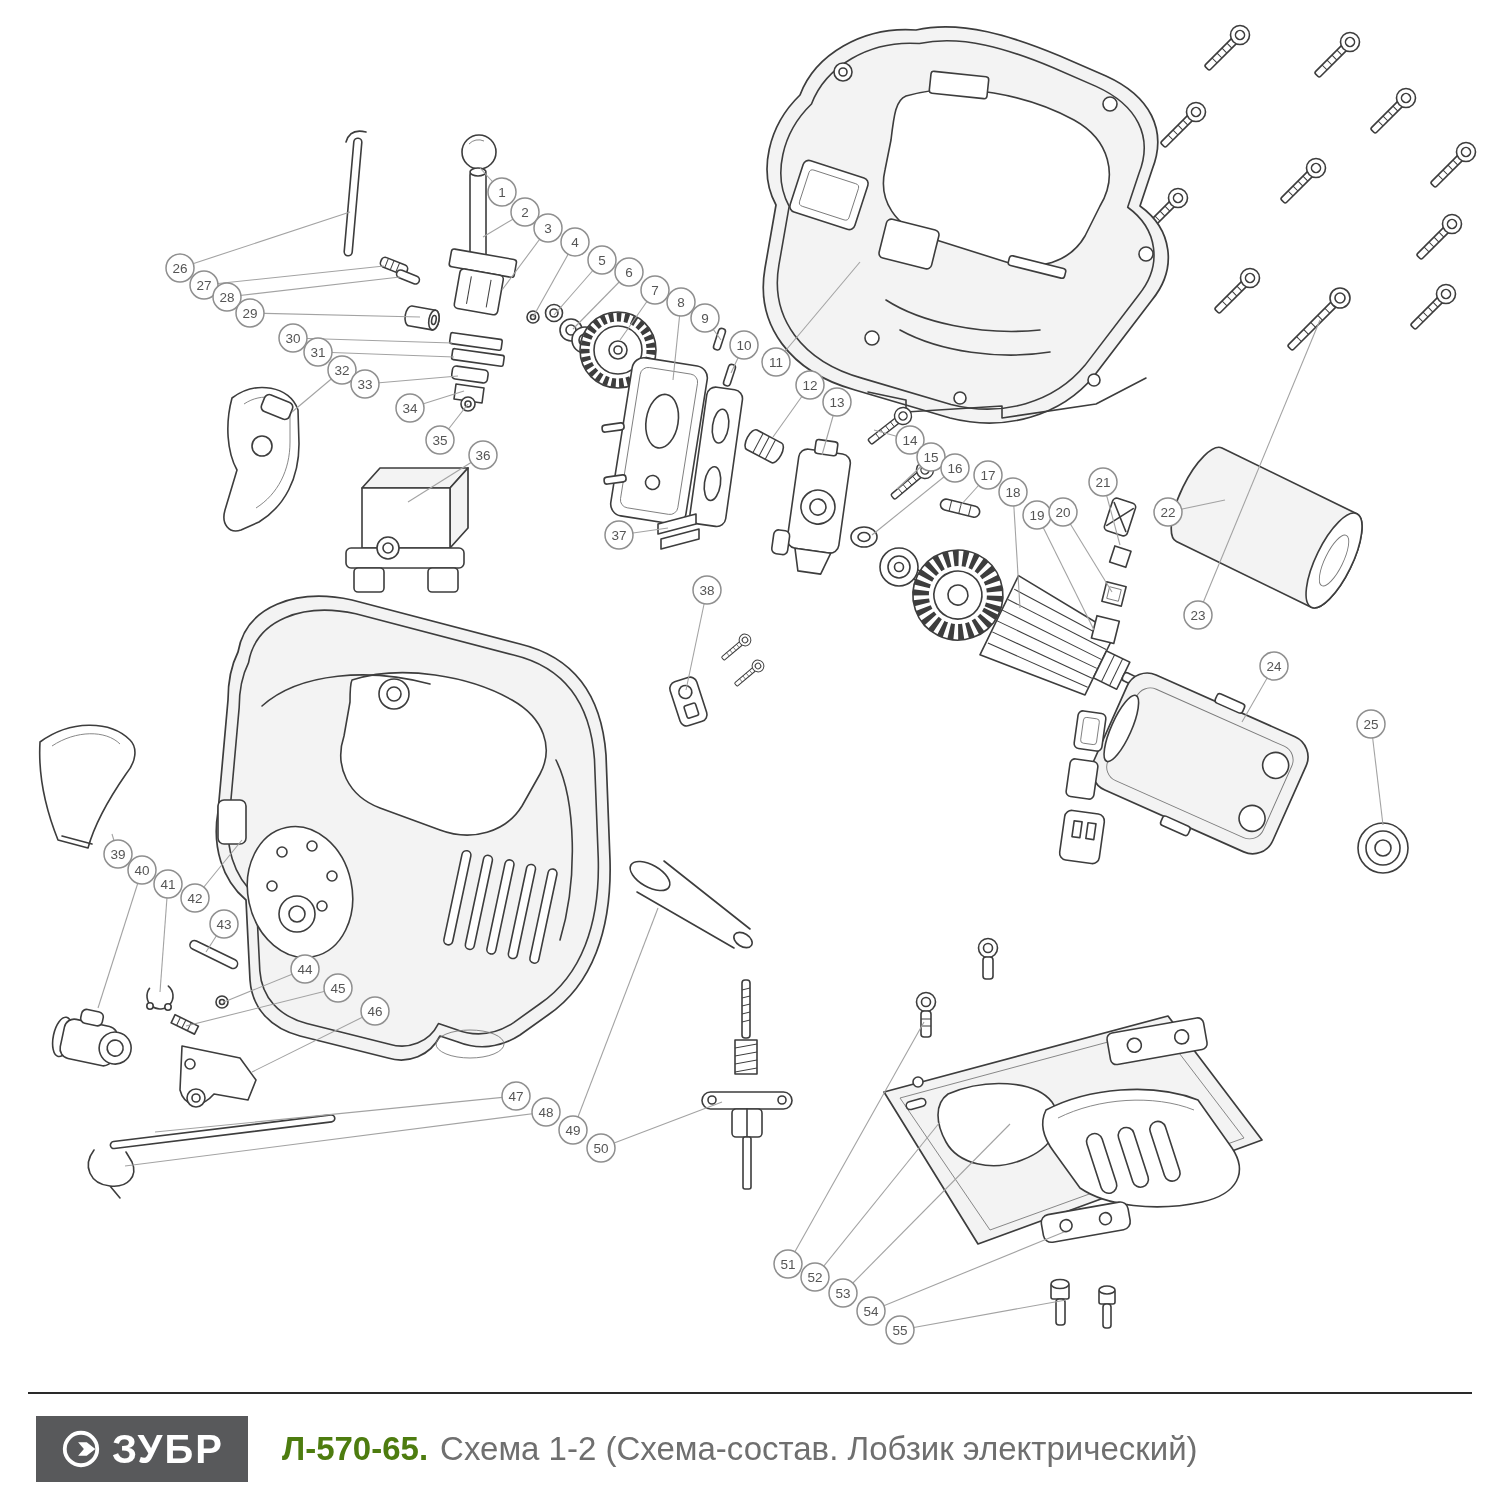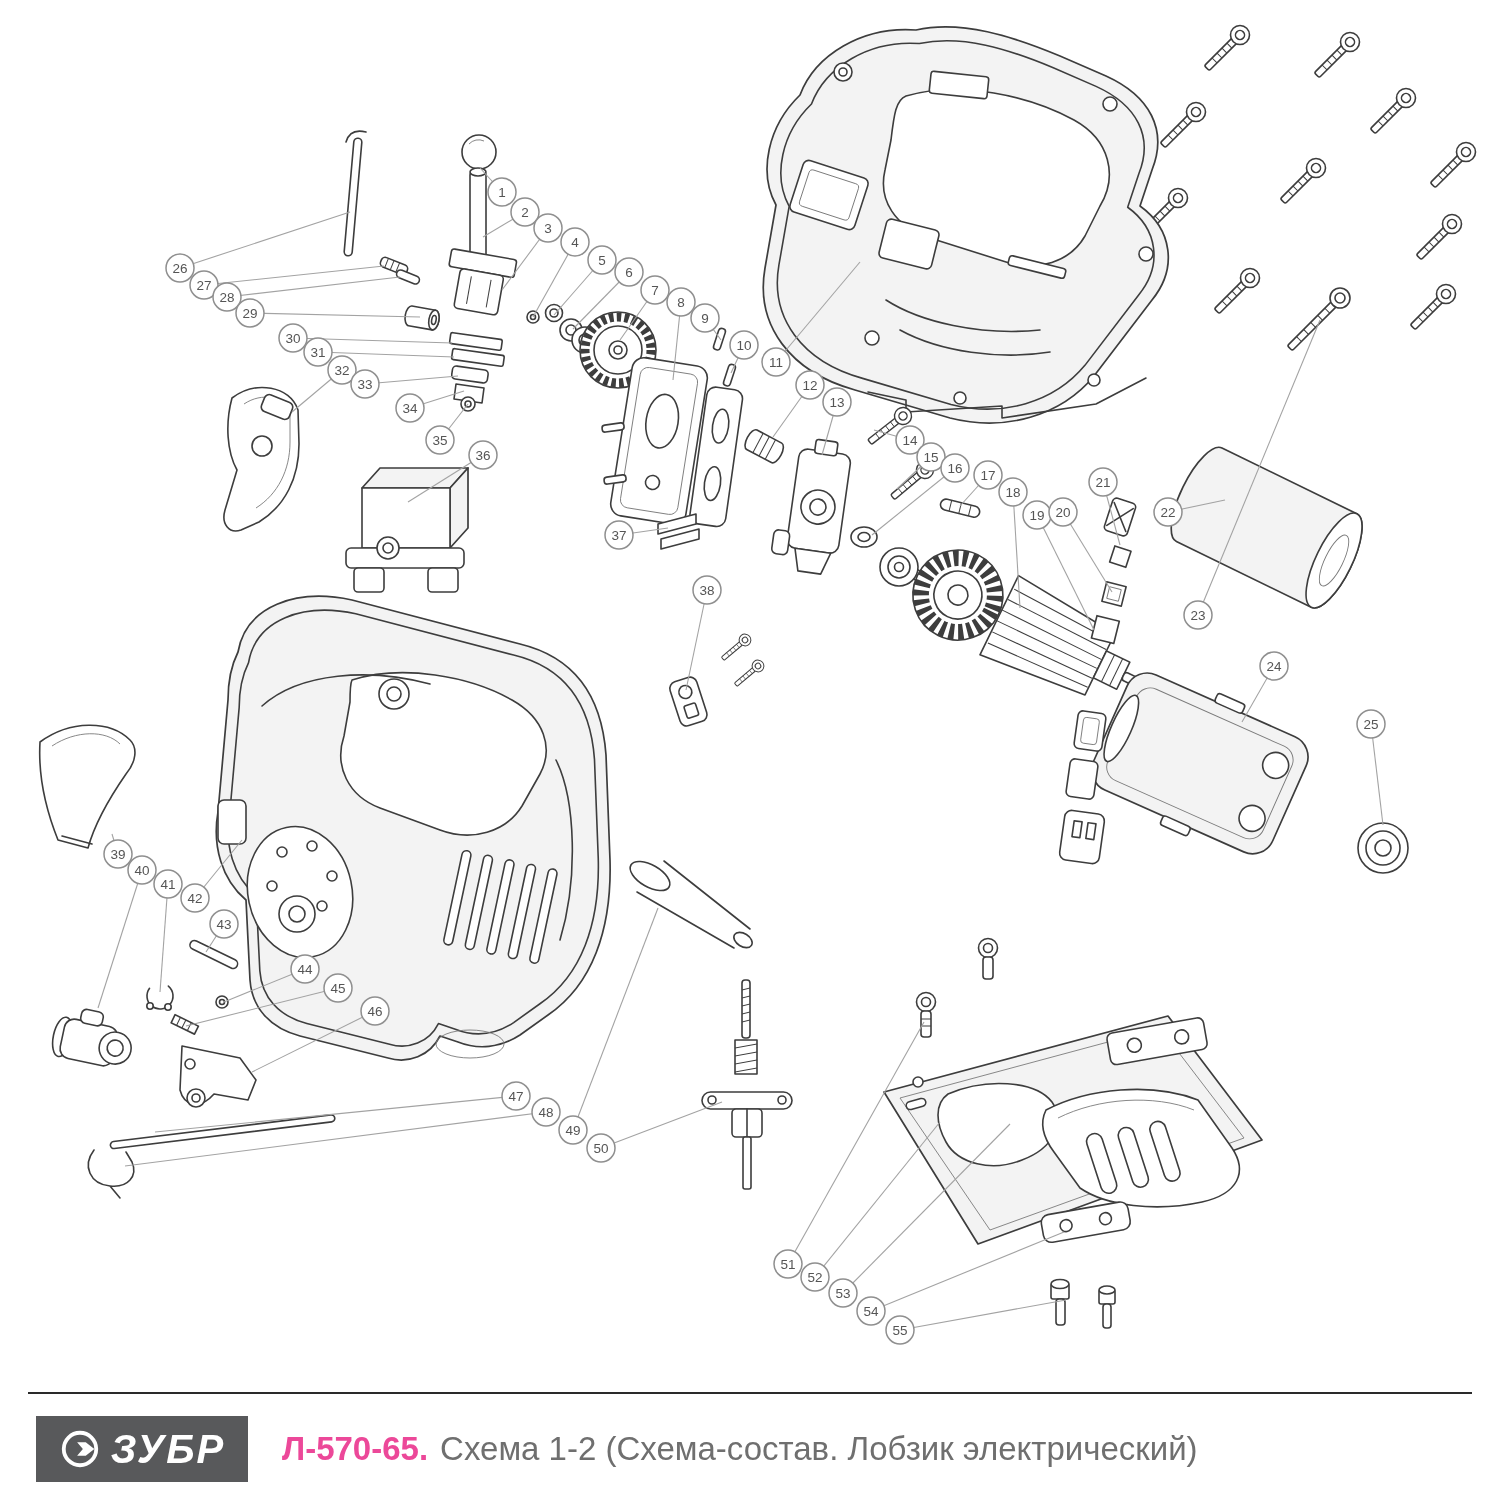--- a/index.html
+++ b/index.html
@@ -16,24 +16,24 @@
   .hatch{stroke:#3d3d3d;stroke-width:1;}
   .teeth{stroke:#3d3d3d;fill:none;}
   
   .leader{stroke:#a3a3a3;stroke-width:1.1;}
   .callout circle{fill:#fff;stroke:#8f8f8f;stroke-width:1.5;}
   .callout text{font-family:"Liberation Sans",sans-serif;font-size:13.5px;fill:#555;text-anchor:middle;}
   
   .footer{position:absolute;left:0;top:1392px;width:1500px;}
   .rule{margin:0 28px;border-top:2px solid #2a2a2a;height:0;}
   .footer-row{display:flex;align-items:center;gap:34px;padding:22px 0 0 36px;}
-  .logo{background:#58595b;width:212px;height:66px;display:flex;align-items:center;justify-content:center;gap:10px;flex:0 0 auto;font-style:italic;}
+  .logo{background:#58595b;width:212px;height:66px;display:flex;align-items:center;justify-content:center;gap:10px;flex:0 0 auto;}
   .logo-text{color:#fff;font-weight:bold;font-size:40px;letter-spacing:2px;line-height:1;}
   .caption{font-size:33px;color:#6f6f6f;white-space:nowrap;}
-  .caption .model{color:#ec4899;font-weight:bold;margin-right:12px;}
+  .caption .model{color:#4d7c0f;font-weight:bold;margin-right:12px;}
 </style>
 </head>
 <body>
 
 <div class="diagram-wrap">
 <svg id="diagram" width="1500" height="1392" viewBox="0 0 1500 1392" xmlns="http://www.w3.org/2000/svg">
   <defs>
     <g id="sym-screw">
       <rect class="pf" x="7" y="-3.5" width="40" height="7" rx="2"></rect>
       <line class="hatch" x1="15" y1="-3.5" x2="15" y2="3.5"></line>

